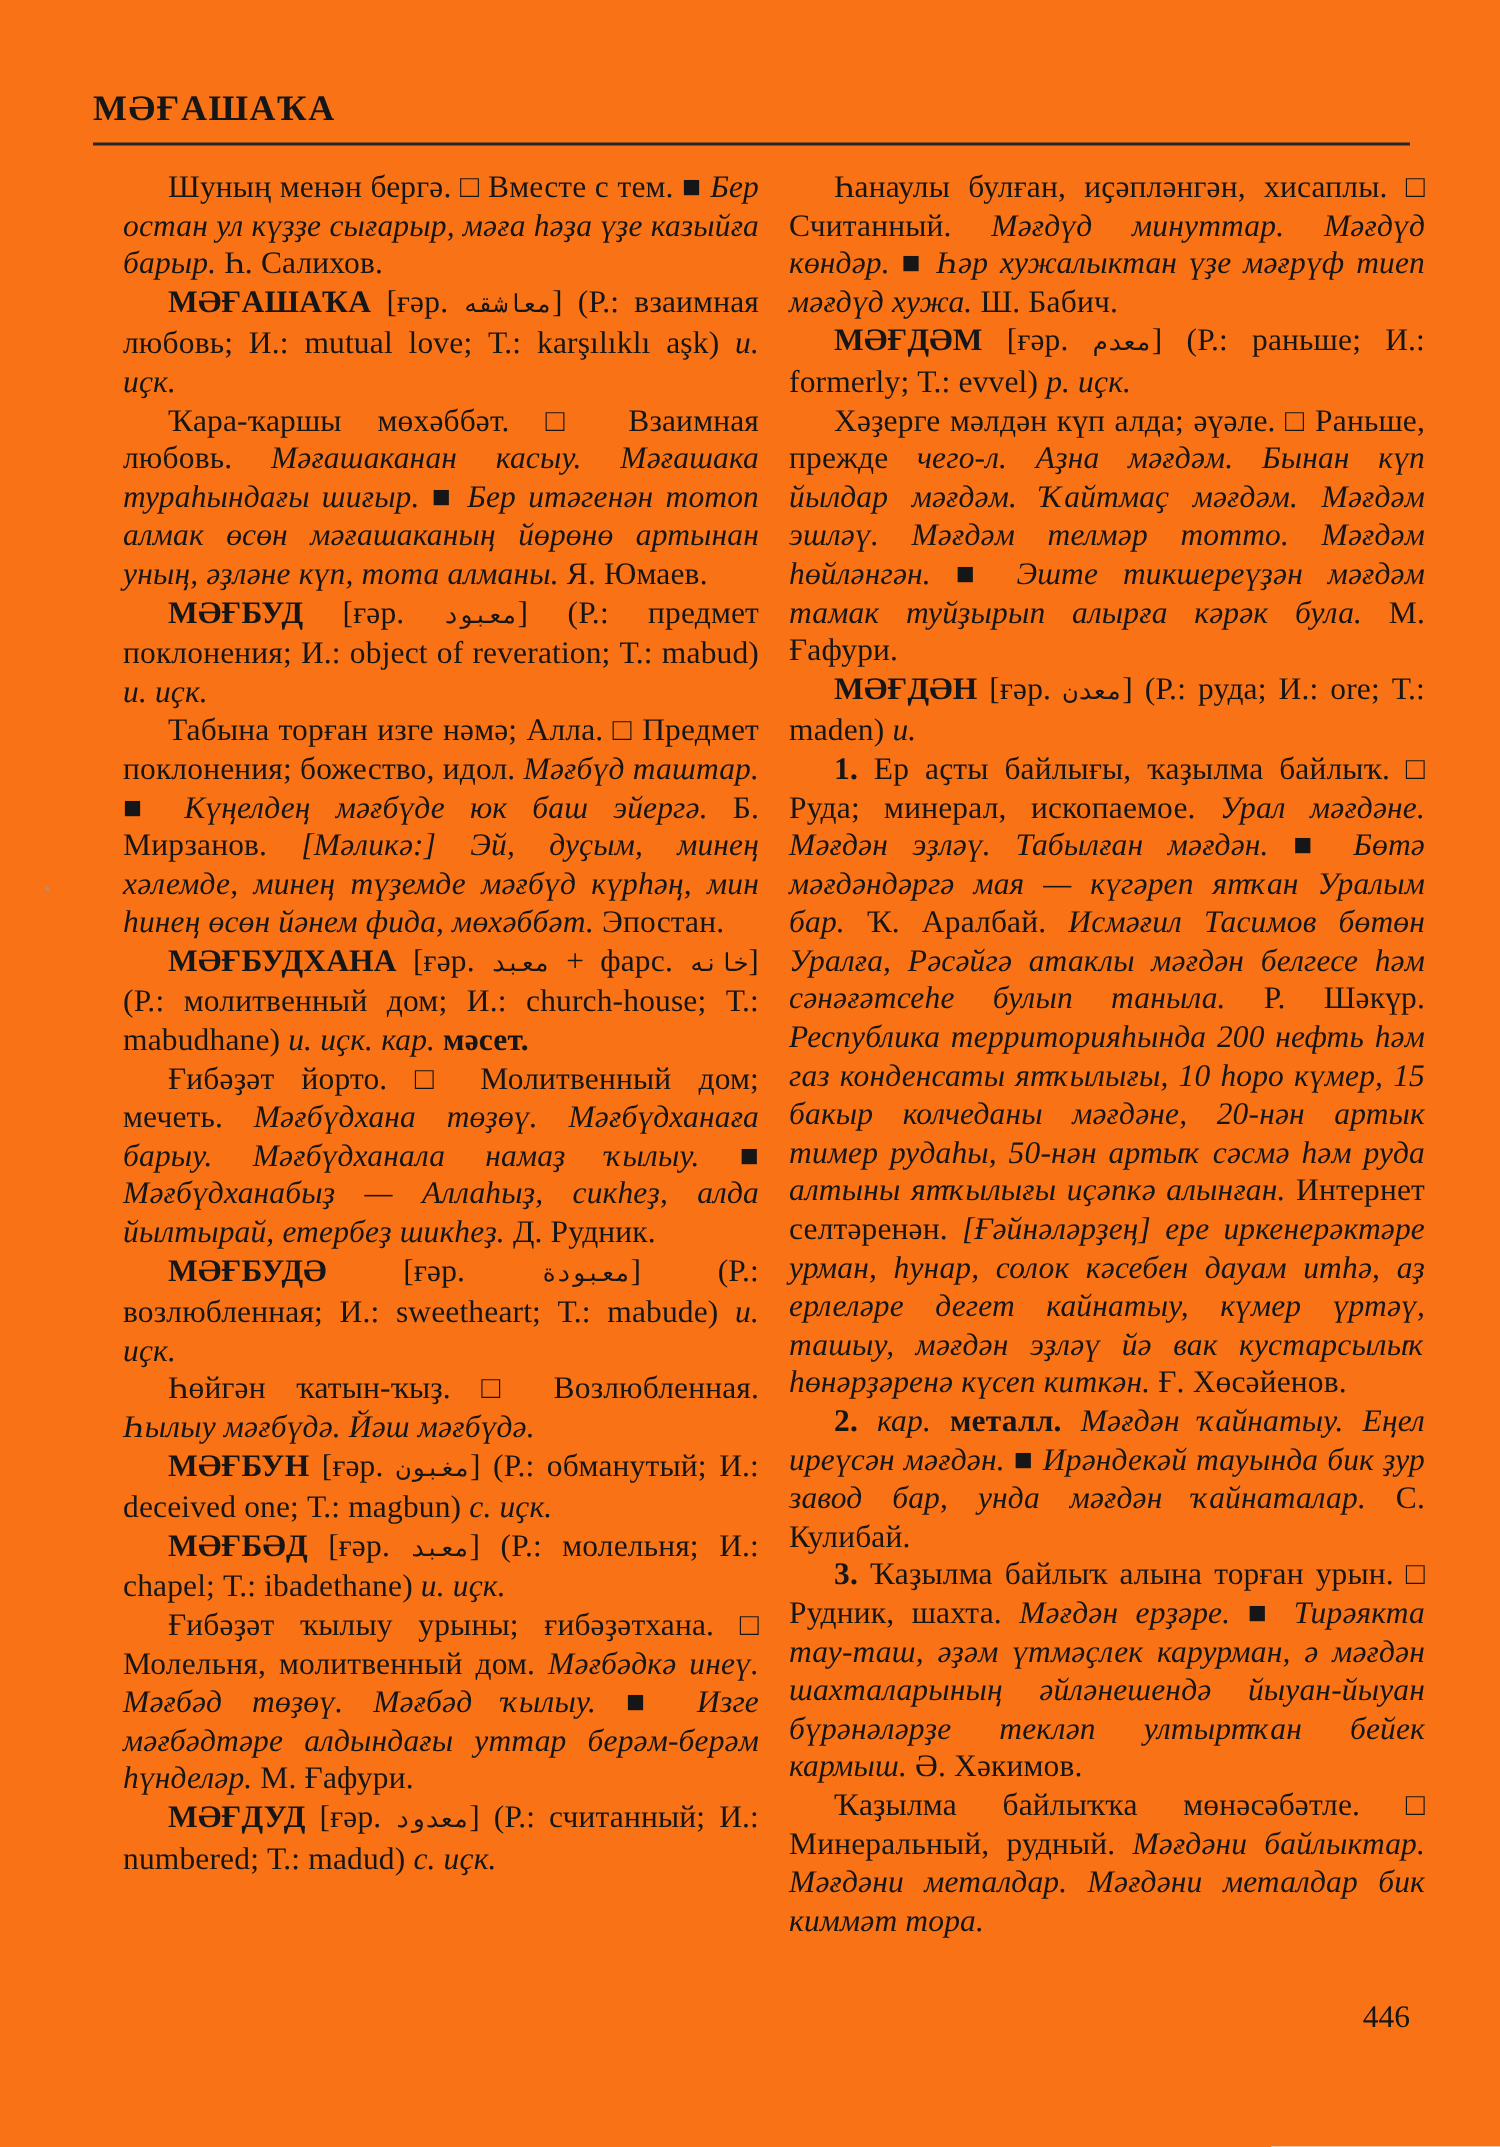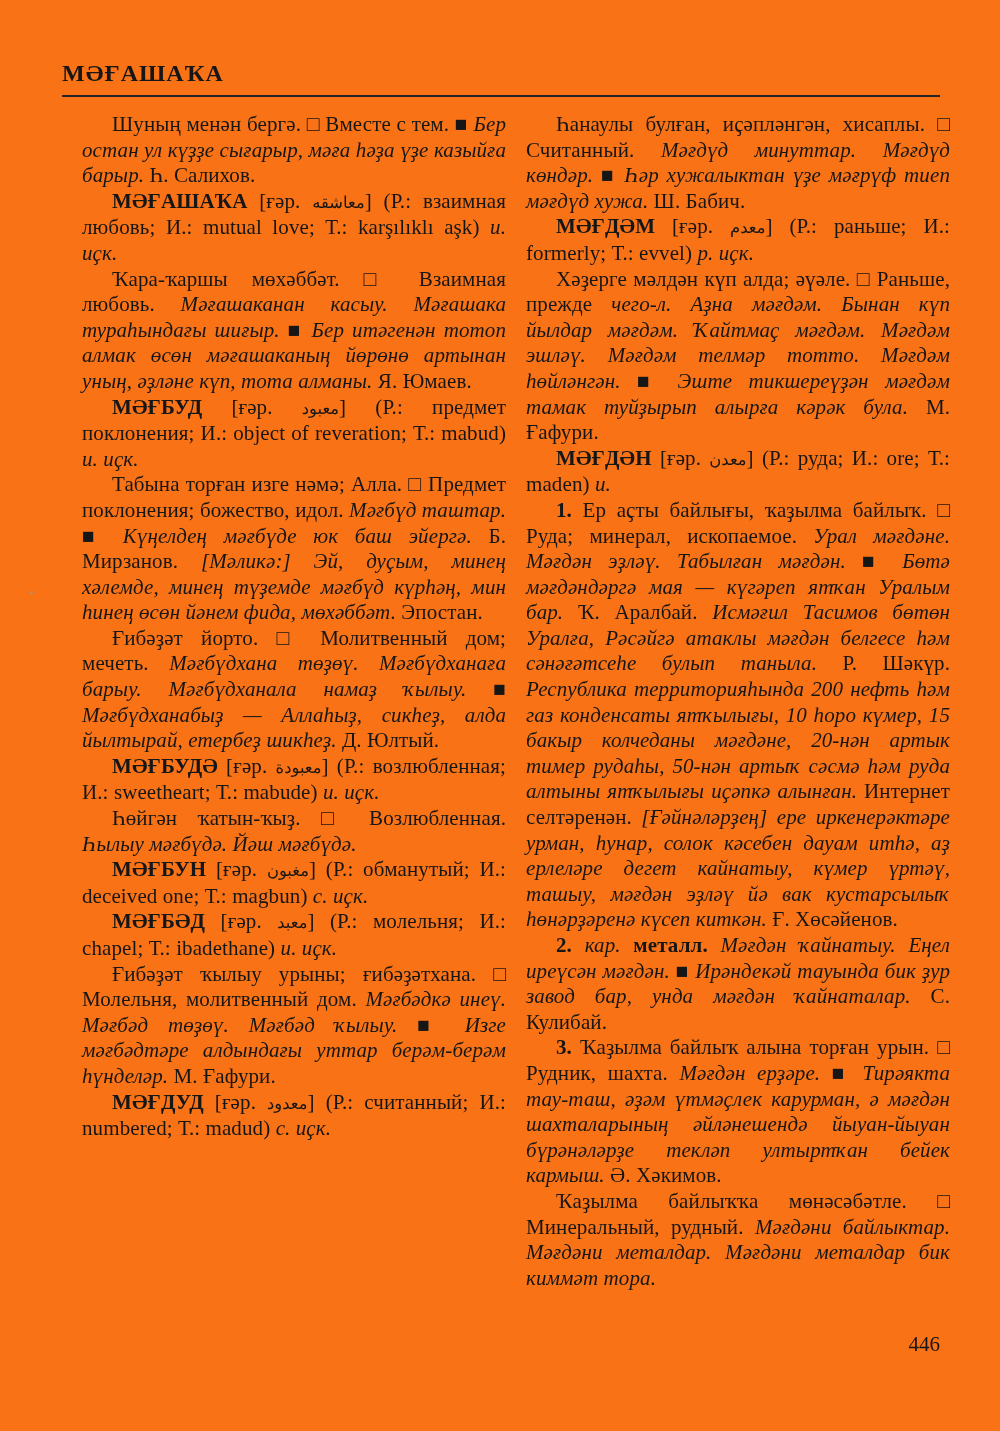--- a/index.html
+++ b/index.html
@@ -25,21 +25,21 @@
   }
   .col{
     font-size:21px;line-height:25.6px;
     text-align:justify;
     letter-spacing:0.1px;
   }
   .col p{margin:0;text-indent:30px;}
   .seg-b{font-weight:bold;}
   .seg-i{font-style:italic;}
   .seg-ar{
-    font-family:Liberation Sans, sans-serif;
+    font-family:Liberation Mono, monospace;
     font-size:0.78em;
     direction:rtl;unicode-bidi:isolate;
   }
   .page-number{
     position:absolute;left:62px;top:1332px;width:878px;
     text-align:right;font-size:21px;
   }
   .speck{
     position:absolute;left:30px;top:591px;width:3px;height:3px;
     background:#9a9a9a;border-radius:50%;opacity:.7;
@@ -51,21 +51,22 @@
 <div class="page">
   <div class="running-head">МӘҒАШАҠА</div>
   <div class="head-rule"></div>
   <div class="columns">
     <div class="col">
         <p><span>Шуның менән бергә. □ Вместе с тем. ■ </span><span class="seg-i">Бер остан ул күҙҙе сығарыр, мәға һәҙа үҙе казыйға барыр. </span><span>Һ. Салихов.</span></p>
         <p><span class="seg-b">МӘҒАШАҠА </span><span>[ғәр. </span><span class="seg-ar">معاشقه</span><span>] (Р.: взаимная любовь; И.: mutual love; Т.: karşılıklı aşk) </span><span class="seg-i">и. иҫк.</span></p>
         <p><span>Ҡара-ҡаршы мөхәббәт. □ Взаимная любовь. </span><span class="seg-i">Мәғашаканан касыу. Мәғашака тураһындағы шиғыр. </span><span>■ </span><span class="seg-i">Бер итәгенән тотоп алмак өсөн мәғашаканың йөрөнө артынан уның, әҙләне күп, тота алманы. </span><span>Я. Юмаев.</span></p>
         <p><span class="seg-b">МӘҒБУД </span><span>[ғәр. </span><span class="seg-ar">معبود</span><span>] (Р.: предмет поклонения; И.: object of reveration; Т.: mabud) </span><span class="seg-i">и. иҫк.</span></p>
         <p><span>Табына торған изге нәмә; Алла. □ Предмет поклонения; божество, идол. </span><span class="seg-i">Мәғбүд таштар. </span><span>■ </span><span class="seg-i">Күңелдең мәғбүде юк баш эйергә. </span><span>Б. Мирзанов. </span><span class="seg-i">[Мәликә:] Эй, дуҫым, минең хәлемде, минең түҙемде мәғбүд күрһәң, мин һинең өсөн йәнем фида, мөхәббәт. </span><span>Эпостан.</span></p>
-        <p><span>Ғибәҙәт йорто. □ Молитвенный дом; мечеть. </span><span class="seg-i">Мәғбүдхана төҙөү. Мәғбүдханаға барыу. Мәғбүдханала намаҙ ҡылыу. </span><span>■ </span><span class="seg-i">Мәғбүдханабыҙ — Аллаһыҙ, сикһеҙ, алда йылтырай, етербеҙ шикһеҙ. </span><span>Д. Юлтый.</span></p>
+        <p><span class="seg-b">МӘҒБУДХАНА </span><span>[ғәр. </span><span class="seg-ar">معبد</span><span> + фарс. </span><span class="seg-ar">خانه</span><span>] (Р.: молитвенный дом; И.: church-house; Т.: mabudhane) </span><span class="seg-i">и. иҫк. кар. </span><span class="seg-b">мәсет.</span></p>
+        <p><span>Ғибәҙәт йорто. □ Молитвенный дом; мечеть. </span><span class="seg-i">Мәғбүдхана төҙөү. Мәғбүдханаға барыу. Мәғбүдханала намаҙ ҡылыу. </span><span>■ </span><span class="seg-i">Мәғбүдханабыҙ — Аллаһыҙ, сикһеҙ, алда йылтырай, етербеҙ шикһеҙ. </span><span>Д. Рудник.</span></p>
         <p><span class="seg-b">МӘҒБУДӘ </span><span>[ғәр. </span><span class="seg-ar">معبودة</span><span>] (Р.: возлюбленная; И.: sweetheart; Т.: mabude) </span><span class="seg-i">и. иҫк.</span></p>
         <p><span>Һөйгән ҡатын-ҡыҙ. □ Возлюбленная. </span><span class="seg-i">Һылыу мәғбүдә. Йәш мәғбүдә.</span></p>
         <p><span class="seg-b">МӘҒБУН </span><span>[ғәр. </span><span class="seg-ar">مغبون</span><span>] (Р.: обманутый; И.: deceived one; Т.: magbun) </span><span class="seg-i">с. иҫк.</span></p>
         <p><span class="seg-b">МӘҒБӘД </span><span>[ғәр. </span><span class="seg-ar">معبد</span><span>] (Р.: молельня; И.: chapel; Т.: ibadethane) </span><span class="seg-i">и. иҫк.</span></p>
         <p><span>Ғибәҙәт ҡылыу урыны; ғибәҙәтхана. □ Молельня, молитвенный дом. </span><span class="seg-i">Мәғбәдкә инеү. Мәғбәд төҙөү. Мәғбәд ҡылыу. </span><span>■ </span><span class="seg-i">Изге мәғбәдтәре алдындағы уттар берәм-берәм һүнделәр. </span><span>М. Ғафури.</span></p>
         <p><span class="seg-b">МӘҒДУД </span><span>[ғәр. </span><span class="seg-ar">معدود</span><span>] (Р.: считанный; И.: numbered; Т.: madud) </span><span class="seg-i">с. иҫк.</span></p>
       </div>
     <div class="col">
         <p><span>Һанаулы булған, иҫәпләнгән, хисаплы. □ Считанный. </span><span class="seg-i">Мәғдүд минуттар. Мәғдүд көндәр. </span><span>■ </span><span class="seg-i">Һәр хужалыктан үҙе мәғрүф тиеп мәғдүд хужа. </span><span>Ш. Бабич.</span></p>
         <p><span class="seg-b">МӘҒДӘМ </span><span>[ғәр. </span><span class="seg-ar">معدم</span><span>] (Р.: раньше; И.: formerly; Т.: evvel) </span><span class="seg-i">р. иҫк.</span></p>

